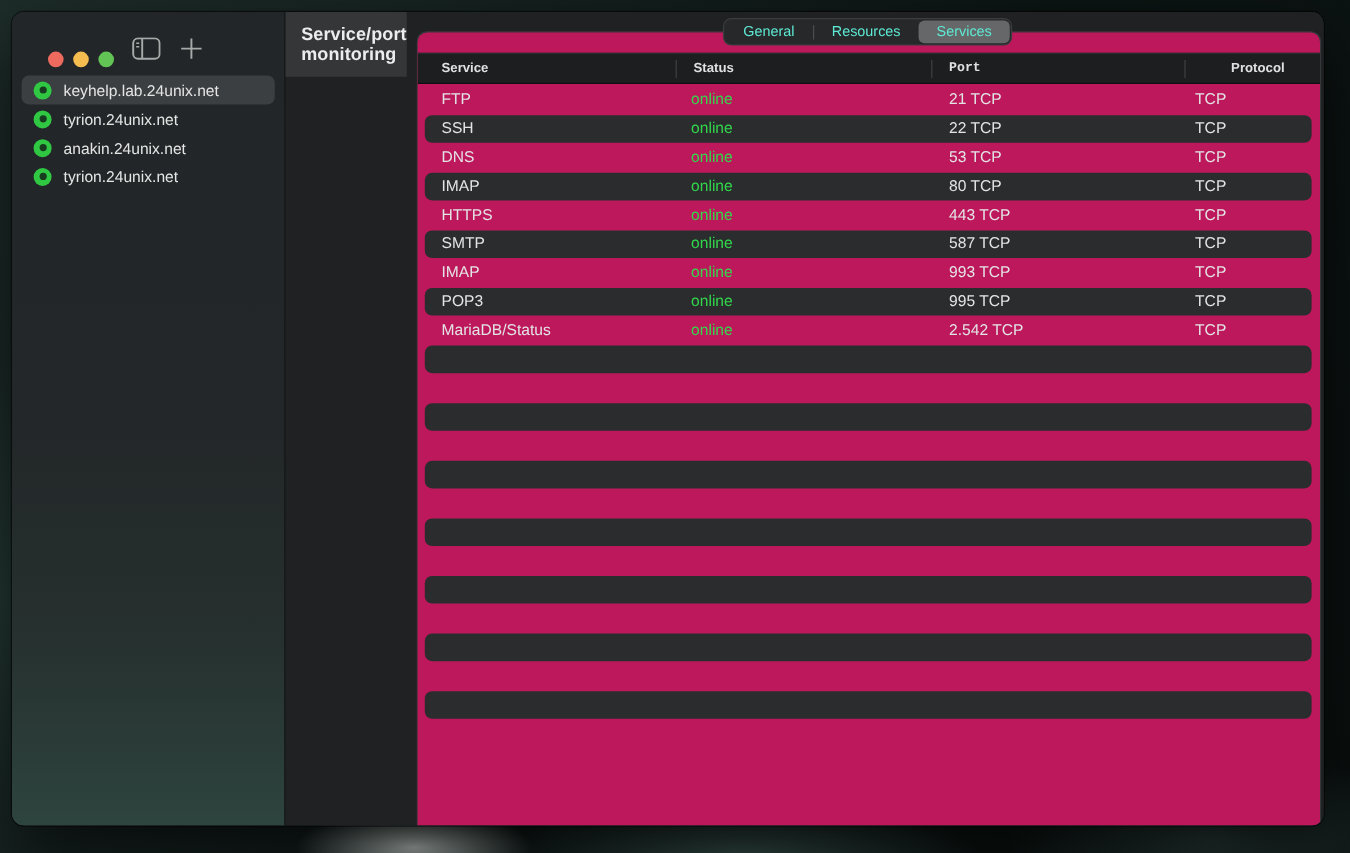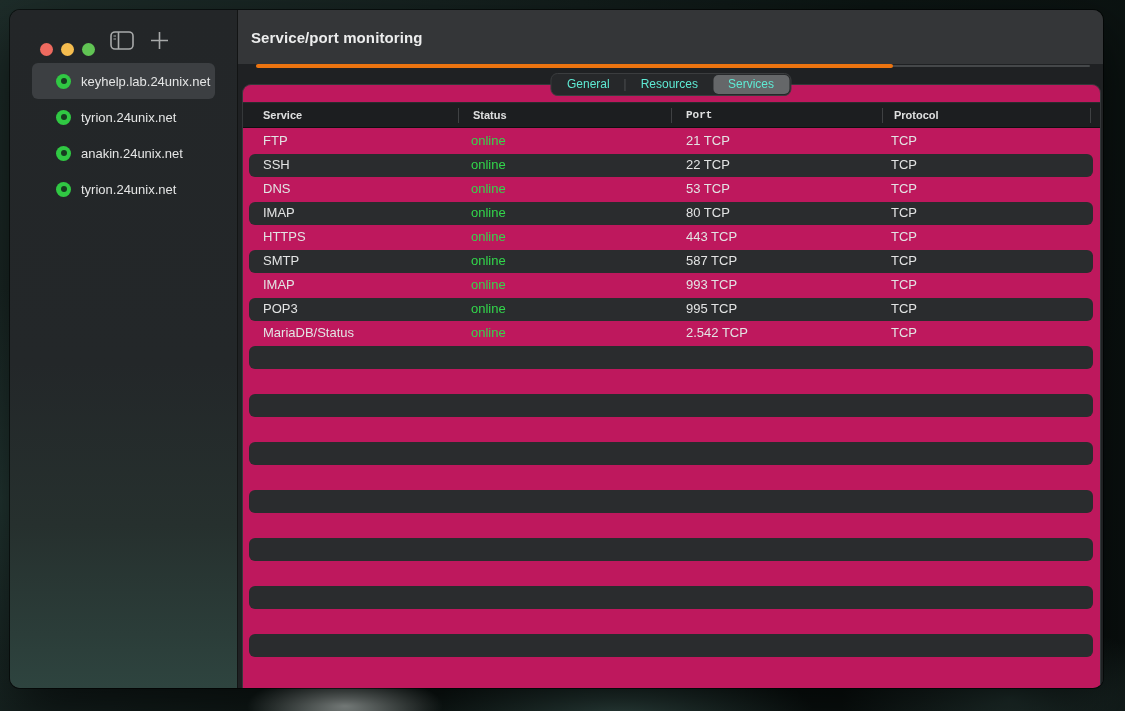--- a/index.html
+++ b/index.html
@@ -36,34 +36,34 @@
   }
   .traffic{position:absolute;top:33px;left:30px;display:flex;gap:8px;}
   .tl{width:13px;height:13px;border-radius:50%;}
   .tl.red{background:#ee6a5f;}
   .tl.yellow{background:#f5bd4f;}
   .tl.green{background:#61c454;}
   .sb-tools{position:absolute;top:20px;left:100px;display:flex;gap:15px;align-items:center;color:#a8aaaa;}
   .sb-tools svg{display:block;}
   .server-list{position:absolute;top:53px;left:0;right:0;}
   .server-item{
-    height:36px;margin:0 22px;border-radius:6px;display:flex;align-items:center;
-    padding-left:24px;color:#e4e5e5;font-size:13px;cursor:default;
+    height:24px;margin:0 8px;border-radius:6px;display:flex;align-items:center;
+    padding-left:10px;color:#e4e5e5;font-size:13px;cursor:default;
   }
   .server-item.selected{background:#3c3f42;}
   .status-dot{
     width:15px;height:15px;border-radius:50%;background:var(--dot-green);
     margin-right:10px;position:relative;flex:0 0 15px;
   }
   .status-dot::after{
     content:"";position:absolute;left:4.5px;top:4.5px;width:6px;height:6px;border-radius:50%;
     background:#173c20;
   }
   
-  .main{flex:1;display:flex;flex-direction:column;position:relative;background:#1f2123;}
+  .main{flex:1;display:flex;flex-direction:row;position:relative;background:#1f2123;}
   .titlebar{
     height:54px;flex:0 0 54px;background:#343638;display:flex;align-items:center;
     padding-left:13px;
   }
   .title{font-size:15px;font-weight:bold;color:#eceded;letter-spacing:0.1px;}
   .progress-row{height:4px;flex:0 0 4px;position:relative;background:#1f2123;}
   .progress-track{
     position:absolute;left:18px;width:834px;top:1px;height:2px;background:#45484a;border-radius:2px;
   }
   .progress-fill{
@@ -101,21 +101,21 @@
   .trow{height:24px;position:relative;}
   .trow.alt::before{
     content:"";position:absolute;left:6px;right:7px;top:0.5px;bottom:0.5px;
     background:#2a2c2e;border-radius:6px;
   }
   .td{
     position:absolute;top:0;height:24px;line-height:24px;font-size:13px;color:#e3e4e4;text-align:right;
   }
   .td.status{color:var(--online-green);}
   .td.svc{left:20px;}  .td.status{left:228px;}  .td.port{left:443px;}  .td.proto{left:648px;}
-  .th.svc{left:20px;}  .th.status{left:230px;}  .th.port{left:443px;font-family:Liberation Mono, monospace;}  .th.proto{left:651px;}
+  .th.svc{left:20px;}  .th.status{left:230px;}  .th.port{left:443px;font-family:Liberation Mono, monospace;}  .th.proto{left:678px;}
   .sep1{left:215px;} .sep2{left:428px;} .sep3{left:639px;} .sep4{left:847px;}
 </style>
 </head>
 <body>
 
 <div class="desktop">
   <div class="window">
 
     <div class="sidebar">
       <div class="traffic">

